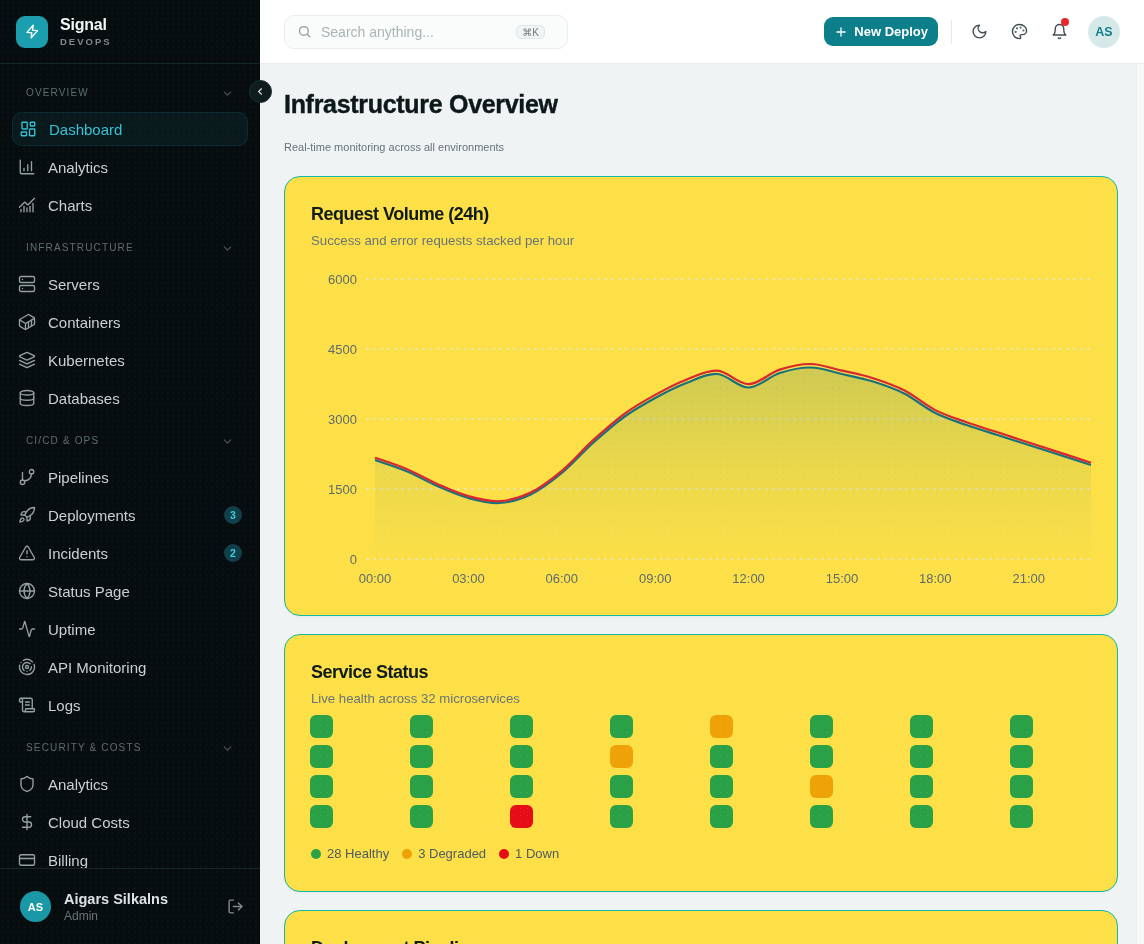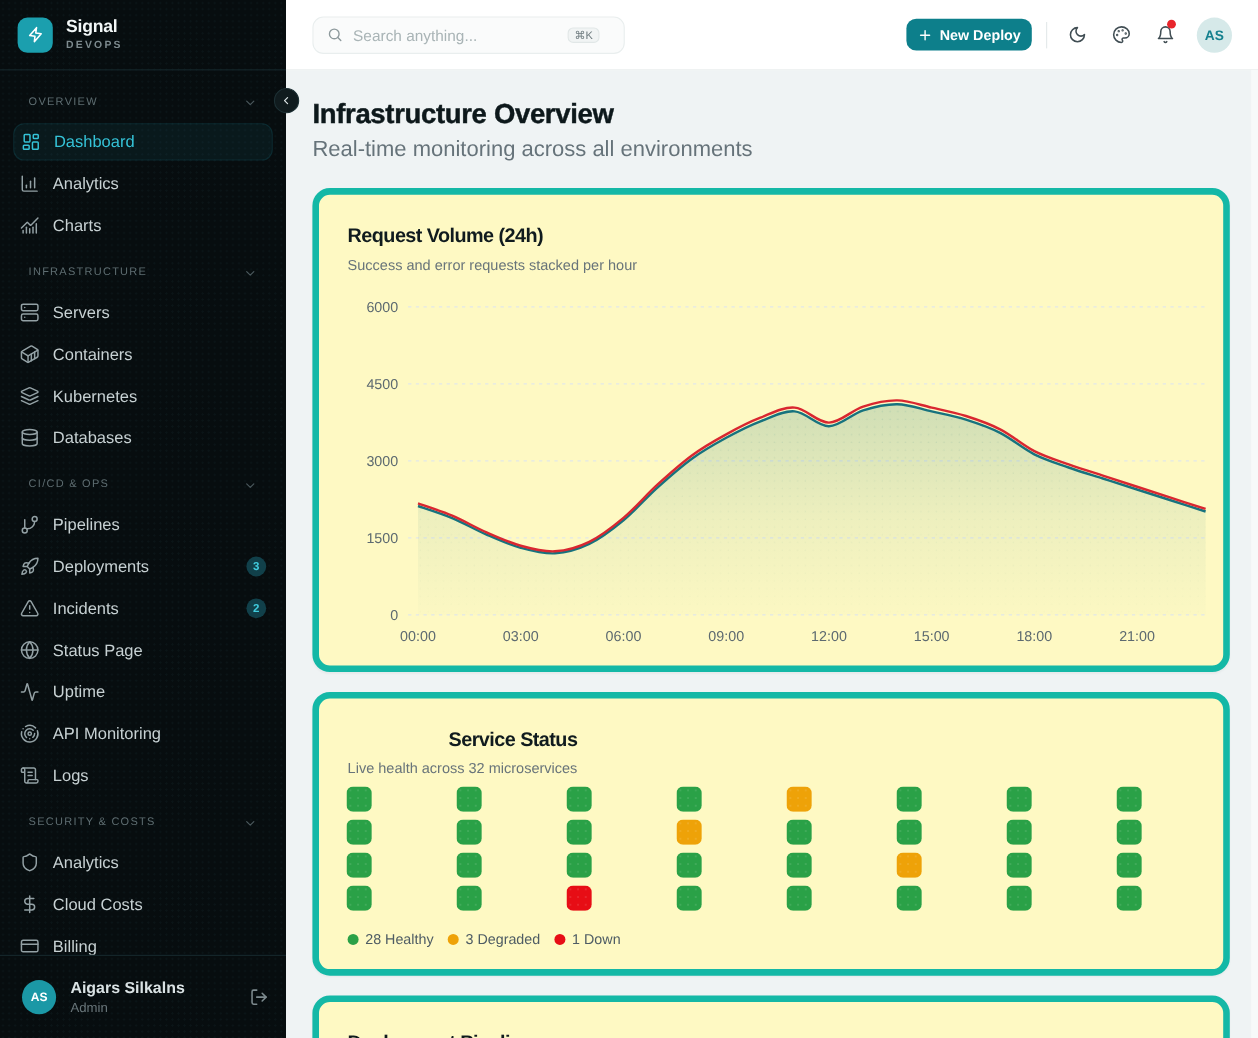--- a/index.html
+++ b/index.html
@@ -36,27 +36,27 @@
 .search .ph { font-size:14px; color:#a9b4b6; }
 .kbd { margin-left:auto; background:#f1f4f4; border:1px solid #e1e7e7; border-radius:5px; font-size:10px; color:#6c797d; padding:1px 5px; height:14px; line-height:12px; }
 .tb-right { margin-left:auto; display:flex; align-items:center; }
 .btn-deploy { height:29px; background:#0d7f8b; color:#fff; border-radius:9px; font-size:13px; font-weight:600; display:flex; align-items:center; gap:6px; padding:0 10px; }
 .tb-div { width:1px; height:24px; background:#e3e8e9; margin:0 7px 0 13px; }
 .tb-icon { width:40px; height:40px; display:flex; align-items:center; justify-content:center; color:#414e54; position:relative; }
 .tb-icon .dot { position:absolute; top:6px; right:10px; width:8px; height:8px; border-radius:50%; background:#e8252b; }
 .avatar-tb { width:32px; height:32px; border-radius:50%; background:#d6e9e9; color:#14808e; font-size:12.5px; font-weight:700; display:flex; align-items:center; justify-content:center; margin-left:9px; }
 .content { padding:26px 26px 0 24px; }
 h1 { font-size:25px; font-weight:700; color:#0d181b; letter-spacing:-0.3px; margin-top:0px; -webkit-text-stroke:0.4px #0d181b; }
-.sub { font-size:20px; color:#66737a; margin-top:6px; }
-.card { background:#fef9c3; border:6px solid #14b8a6; border-radius:16px; box-shadow:0 1px 2px rgba(15,30,34,0.04); }
+.sub { font-size:11px; color:#66737a; margin-top:22px; }
+.card { background:#fde047; border:1px solid #14b8a6; border-radius:16px; box-shadow:0 1px 2px rgba(15,30,34,0.04); }
 .card-title { font-size:18px; font-weight:700; color:#101b1e; letter-spacing:-0.5px; margin-top:3px; }
 .card-sub { font-size:13.2px; color:#68747a; margin-top:8px; }
 #card1 { margin-top:23px; height:440px; position:relative; overflow:hidden; }
 #card1 .hd { position:absolute; left:26px; top:24px; }
-#card2 { margin-top:18px; height:258px; position:relative;text-align:right; }
+#card2 { margin-top:18px; height:258px; position:relative; }
 #card2 .hd { position:absolute; left:26px; top:24px; }
 .grid { position:absolute; left:24.5px; top:79.5px; display:flex; }
 .gcol { width:100px; display:flex; flex-direction:column; gap:7px; }
 .sq { width:23px; height:23px; border-radius:6px; background:#2aa147;
   background-image: radial-gradient(rgba(255,255,255,0.10) 0.8px, transparent 0.8px); background-size:7px 7px; }
 .sq.o { background-color:#eea208; }
 .sq.r { background-color:#e70d15; }
 .legend { position:absolute; left:26px; top:211px; display:flex; align-items:center; gap:13px; font-size:13px; color:#4e5c64; }
 .legend .li { display:flex; align-items:center; gap:6px; }
 .ldot { width:10px; height:10px; border-radius:50%; }

